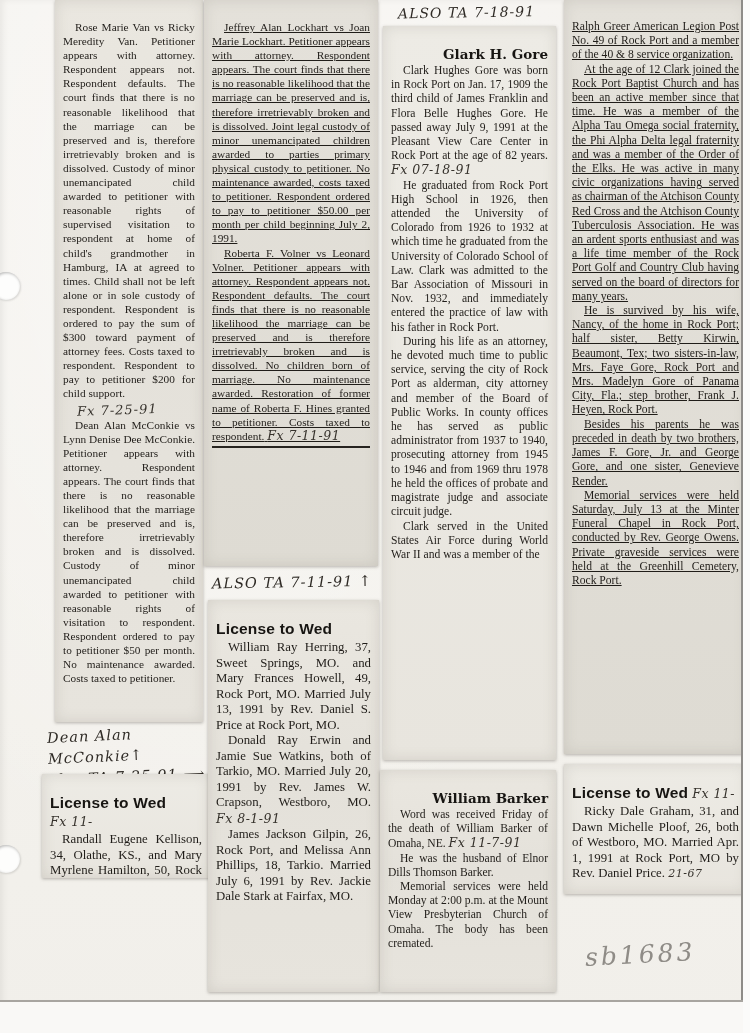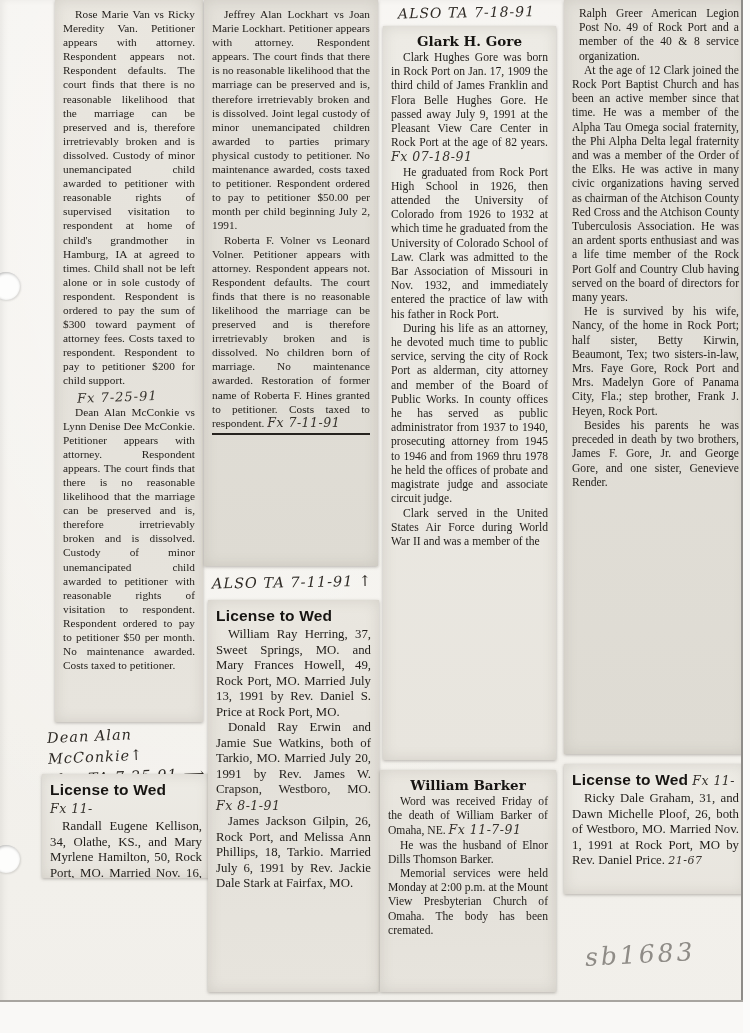--- a/index.html
+++ b/index.html
@@ -19,36 +19,36 @@
   .right-line{position:absolute;top:0;left:741px;width:2px;height:1002px;background:#8e8c88;}
   .right-white{position:absolute;top:0;left:743px;width:7px;height:1033px;background:#fbfbfa;}
   .bottom-line{position:absolute;left:0;top:1000px;width:743px;height:2px;background:#a8a5a0;}
   .bottom-white{position:absolute;left:0;top:1002px;width:743px;height:31px;background:#f9f8f6;}
   
   .hole{position:absolute;left:-8px;width:28px;height:28px;border-radius:50%;
     background:#fdfdfc;box-shadow:inset 1px 1px 3px rgba(0,0,0,0.28),1px 1px 2px rgba(0,0,0,0.12);}
   
   .clip{
     position:absolute;box-sizing:border-box;overflow:hidden;
-    padding:7px 8px 6px 8px;text-align:justify;color:#201d19;
+    padding:20px 8px 6px 8px;text-align:justify;color:#201d19;
     background:linear-gradient(180deg,#eae7e0 0%,#e4e1da 45%,#e7e4dd 100%);
     box-shadow:0 1px 3px rgba(60,55,45,0.35), inset 0 0 14px rgba(110,104,92,0.18);
   }
   .clip.tone-light{background:linear-gradient(180deg,#edebe5 0%,#e8e5de 100%);}
-  .clip.tone-dark{background:linear-gradient(180deg,#e4e1da 0%,#dedbd3 100%);}
+  .clip.tone-dark{background:linear-gradient(180deg,#e4e1da 0%,#dedbd3 100%);text-decoration:underline;}
   p.np{margin:0;text-indent:12px;}
-  p.np.cont{text-indent:0;margin-left:7px;}
+  p.np.cont{text-indent:0;}
   .t-sm p.np{font-size:11.3px;line-height:14.1px;}
   .t-md p.np{font-size:11.6px;line-height:14.2px;}
   .t-lg p.np{font-size:12.8px;line-height:15.5px;}
   .lw-head{font-family:"Liberation Sans", sans-serif;font-weight:bold;font-size:15.5px;
     letter-spacing:0.2px;color:#171512;}
   .lw-row{text-align:left;text-indent:0;margin:0 0 2px 0;}
   .obit-head{font-family:"DejaVu Serif", serif;font-weight:bold;font-size:13.5px;
-    text-align:center;text-indent:0;margin:0 0 2px 0;color:#171512;}
+    text-align:right;text-indent:0;margin:0 0 2px 0;color:#171512;}
   .rule{height:2px;background:#26231f;margin-top:3px;}
   
   .hw{font-family:"DejaVu Serif", serif;font-style:italic;color:#36322c;margin-top:33px;}
   .hw-inline{font-size:12.5px;letter-spacing:0.5px;white-space:nowrap;}
   .hw-line{display:block;font-size:13px;letter-spacing:1px;transform:rotate(-2deg);
     text-indent:14px;margin:1px 0;}
   .hw-note{position:absolute;font-family:"DejaVu Serif", serif;font-style:italic;
     color:#2f2b26;font-size:14.5px;letter-spacing:1px;line-height:21px;transform:rotate(-2.5deg);}
   .hw-note .arrow{font-style:normal;}
   .pencil{position:absolute;font-family:"DejaVu Serif", serif;font-style:italic;
@@ -133,29 +133,30 @@
     </p>
     <p class="np">He was the husband of Elnor Dills Thomson Barker.</p>
     <p class="np">Memorial services were held Monday at 2:00 p.m. at the Mount View Presbyterian Church of Omaha. The body has been cremated.</p>
   </section>
 
   <section class="clip t-md tone-dark" style="left:564px;top:0;width:183px;height:754px;">
     <p class="np cont">Ralph Greer American Legion Post No. 49 of Rock Port and a member of the 40 &amp; 8 service organization.</p>
     <p class="np">At the age of 12 Clark joined the Rock Port Baptist Church and has been an active member since that time. He was a member of the Alpha Tau Omega social fraternity, the Phi Alpha Delta legal fraternity and was a member of the Order of the Elks. He was active in many civic organizations having served as chairman of the Atchison County Red Cross and the Atchison County Tuberculosis Association. He was an ardent sports enthusiast and was a life time member of the Rock Port Golf and Country Club having served on the board of directors for many years.</p>
     <p class="np">He is survived by his wife, Nancy, of the home in Rock Port; half sister, Betty Kirwin, Beaumont, Tex; two sisters-in-law, Mrs. Faye Gore, Rock Port and Mrs. Madelyn Gore of Panama City, Fla.; step brother, Frank J. Heyen, Rock Port.</p>
     <p class="np">Besides his parents he was preceded in death by two brothers, James F. Gore, Jr. and George Gore, and one sister, Genevieve Render.</p>
+    <p class="np">Memorial services were held Saturday, July 13 at the Minter Funeral Chapel in Rock Port, conducted by Rev. George Owens. Private graveside services were held at the Greenhill Cemetery, Rock Port.</p>
   </section>
 
   <section class="clip t-lg tone-light" style="left:564px;top:764px;width:183px;height:130px;">
     <div class="lw-row">
       <span class="lw-head">License to Wed</span>
       <span class="hw hw-inline">Fx 11-</span>
     </div>
     <p class="np">
-      <span>Ricky Dale Graham, 31, and Dawn Michelle Ploof, 26, both of Westboro, MO. Married Nov. 1, 1991 at Rock Port, MO by Rev. Daniel Price.</span>
+      <span>Ricky Dale Graham, 31, and Dawn Michelle Ploof, 26, both of Westboro, MO. Married Apr. 1, 1991 at Rock Port, MO by Rev. Daniel Price.</span>
       <span class="hw hw-inline" style="font-size:11px;">21-67</span>
     </p>
   </section>
 
   <div class="pencil" style="left:585px;top:940px;">sb1683</div>
 
   <div class="right-line"></div>
   <div class="right-white"></div>
   <div class="bottom-line"></div>
   <div class="bottom-white"></div>

